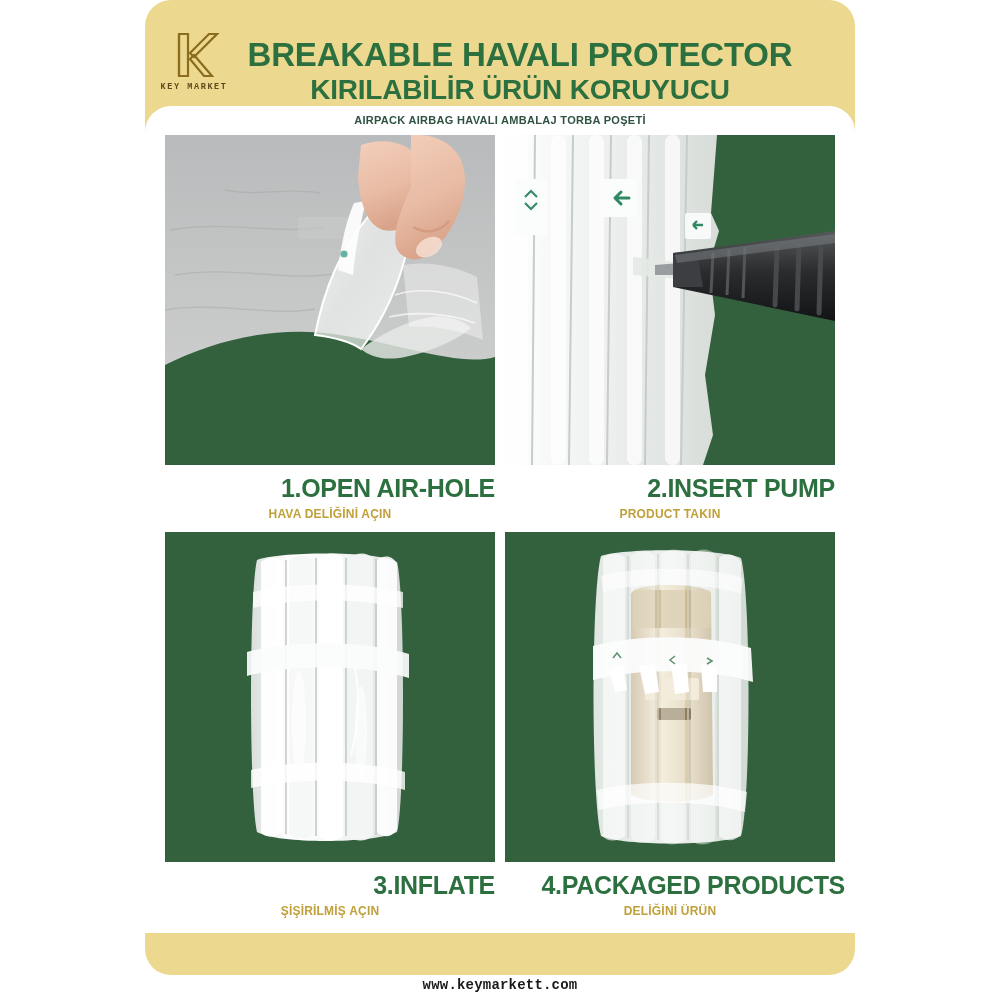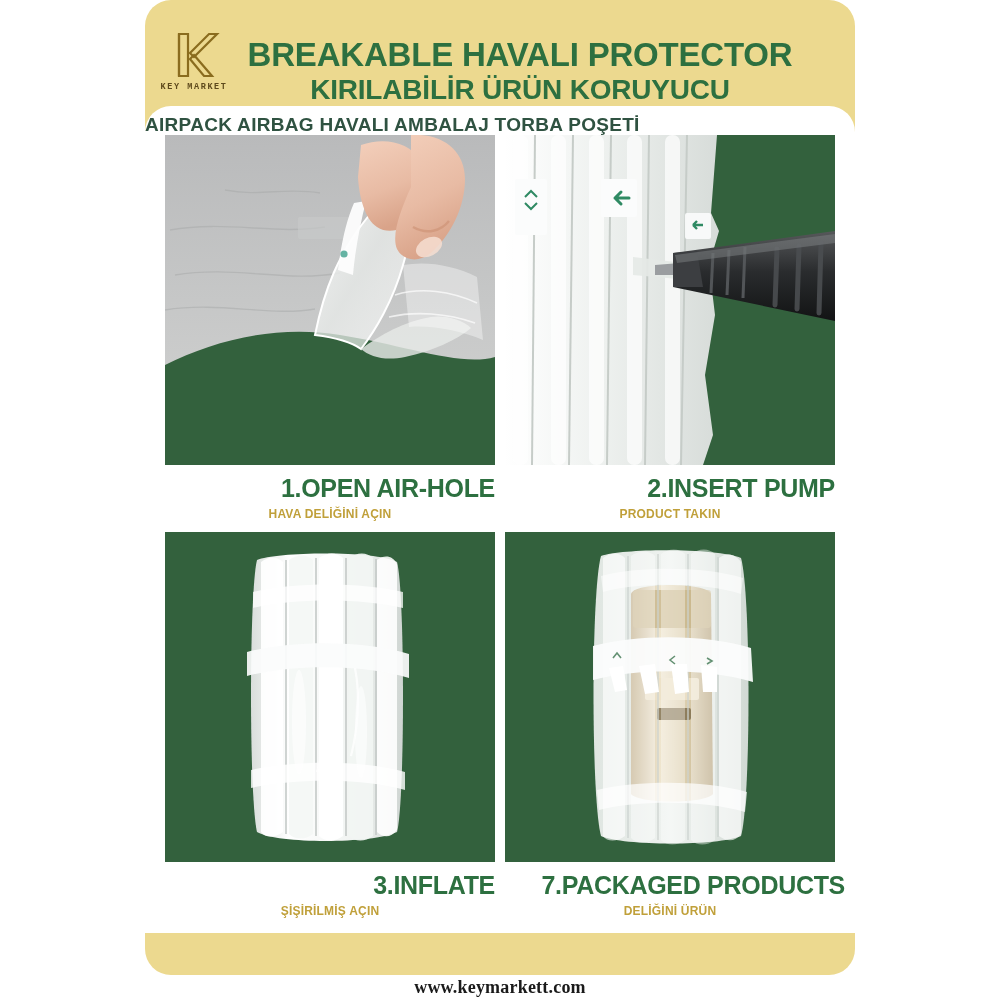--- a/index.html
+++ b/index.html
@@ -89,22 +89,22 @@
     font-weight: 800;
     letter-spacing: -0.2px;
     color: #2d7040;
     white-space: nowrap;
   }
   #subtitle {
     position: absolute;
     left: 145px;
     top: 114px;
     width: 710px;
-    text-align: left;
-    font-size: 19px;
+    text-align: center;
+    font-size: 11px;
     font-weight: 700;
     letter-spacing: 0.3px;
     color: #2f5241;
     white-space: nowrap;
   }
 
   
   .photo {
     position: absolute;
     width: 330px;
@@ -173,22 +173,22 @@
   #fnotch-left::after  { border-bottom-left-radius: 26px; }
   #fnotch-right { left: 829px; }
   #fnotch-right::after { border-bottom-right-radius: 26px; }
 
   #footer-url {
     position: absolute;
     left: 0;
     top: 977px;
     width: 1000px;
     text-align: center;
-    font-family: Liberation Serif, serif;
-    font-size: 18px;
+    font-family: Liberation Mono, monospace;
+    font-size: 14px;
     font-weight: 700;
     color: #1a1a1a;
     letter-spacing: 0.2px;
   }
 
   
   .ph-svg { display: block; width: 330px; height: 330px; }
 </style>
 </head>
 <body>
@@ -437,19 +437,19 @@
     <path d="M96 44 C 134 34, 200 34, 238 46 L236 62 C 200 50, 134 50, 98 60 Z" fill="#ffffff" opacity=".55"></path>
   </svg>
 </div>
 
 <div class="cap-en" id="cap1-en">1.OPEN AIR-HOLE</div>
 <div class="cap-tr" id="cap1-tr">HAVA DELİĞİNİ AÇIN</div>
 <div class="cap-en" id="cap2-en">2.INSERT PUMP</div>
 <div class="cap-tr" id="cap2-tr">PRODUCT TAKIN</div>
 <div class="cap-en" id="cap3-en">3.INFLATE</div>
 <div class="cap-tr" id="cap3-tr">ŞİŞİRİLMİŞ AÇIN</div>
-<div class="cap-en" id="cap4-en">7.PACKAGED PRODUCTS</div>
+<div class="cap-en" id="cap4-en">4.PACKAGED PRODUCTS</div>
 <div class="cap-tr" id="cap4-tr">DELİĞİNİ ÜRÜN</div>
 
 <div id="footer-panel"></div>
 <div class="fnotch" id="fnotch-left"></div>
 <div class="fnotch" id="fnotch-right"></div>
 <div id="footer-url">www.keymarkett.com</div>
 
 </body></html>

